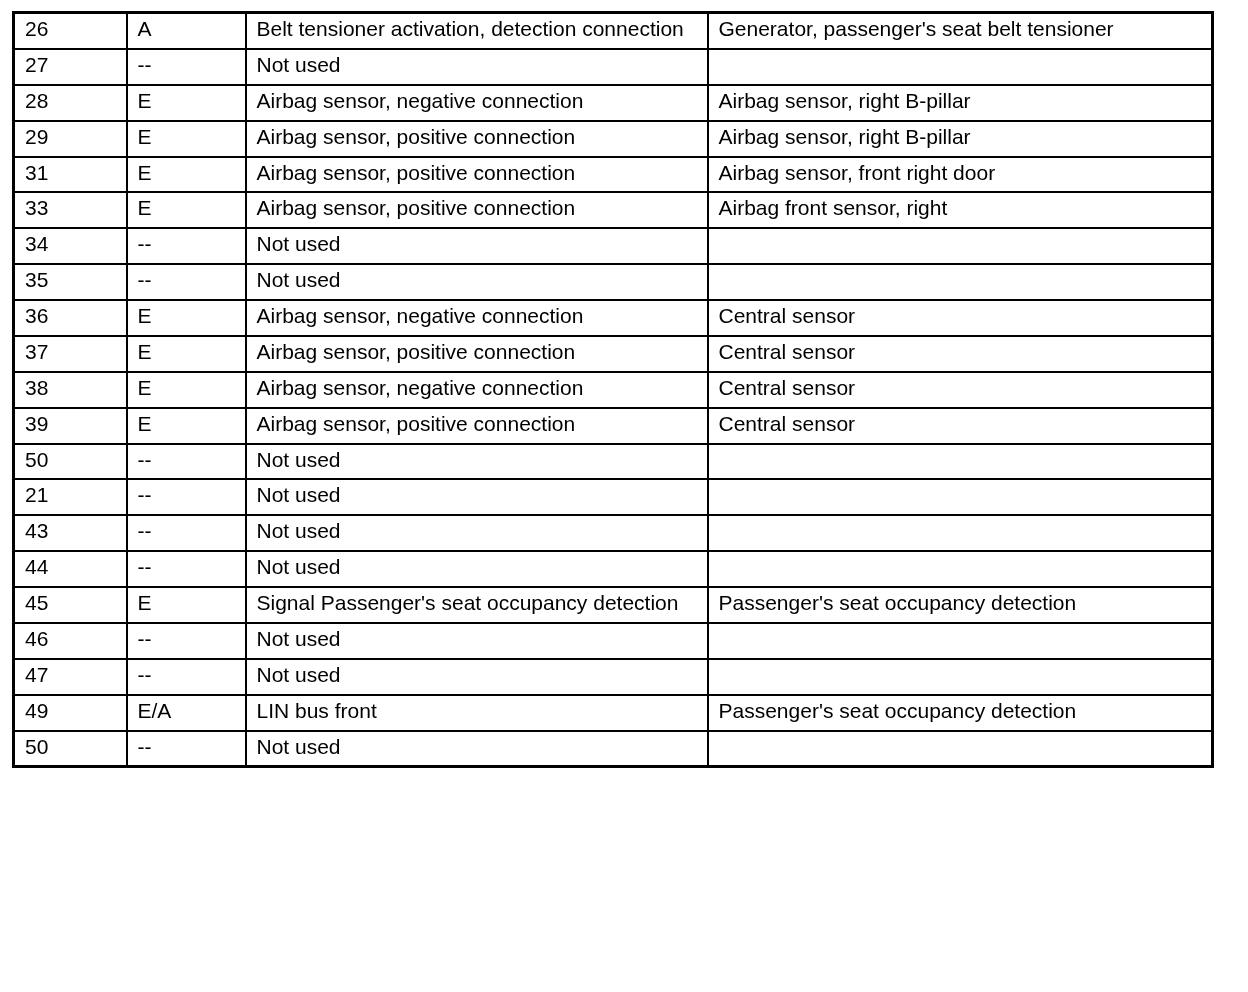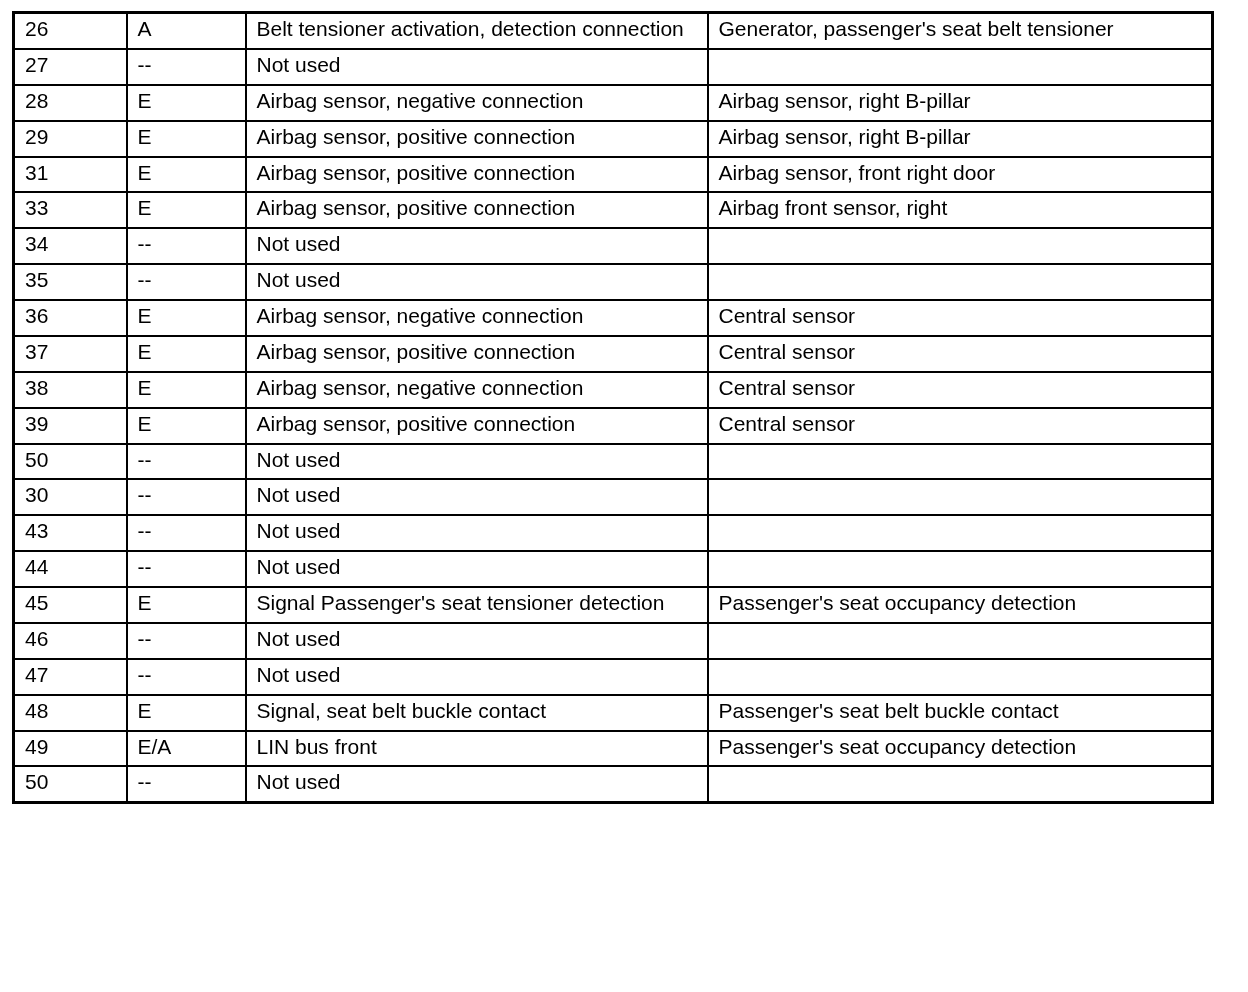--- a/index.html
+++ b/index.html
@@ -121,60 +121,54 @@
     <td>Airbag sensor, positive connection</td>
     <td>Central sensor</td>
   </tr>
         <tr>
     <td>50</td>
     <td>--</td>
     <td>Not used</td>
     <td></td>
   </tr>
         <tr>
-    <td>30</td>
+    <td>21</td>
     <td>--</td>
     <td>Not used</td>
     <td></td>
   </tr>
         <tr>
     <td>43</td>
     <td>--</td>
     <td>Not used</td>
     <td></td>
   </tr>
         <tr>
     <td>44</td>
     <td>--</td>
     <td>Not used</td>
     <td></td>
   </tr>
         <tr>
     <td>45</td>
     <td>E</td>
-    <td>Signal Passenger's seat tensioner detection</td>
+    <td>Signal Passenger's seat occupancy detection</td>
     <td>Passenger's seat occupancy detection</td>
   </tr>
         <tr>
     <td>46</td>
     <td>--</td>
     <td>Not used</td>
     <td></td>
   </tr>
         <tr>
     <td>47</td>
     <td>--</td>
     <td>Not used</td>
     <td></td>
-  </tr>
-        <tr>
-    <td>48</td>
-    <td>E</td>
-    <td>Signal, seat belt buckle contact</td>
-    <td>Passenger's seat belt buckle contact</td>
   </tr>
         <tr>
     <td>49</td>
     <td>E/A</td>
     <td>LIN bus front</td>
     <td>Passenger's seat occupancy detection</td>
   </tr>
         <tr>
     <td>50</td>
     <td>--</td>

